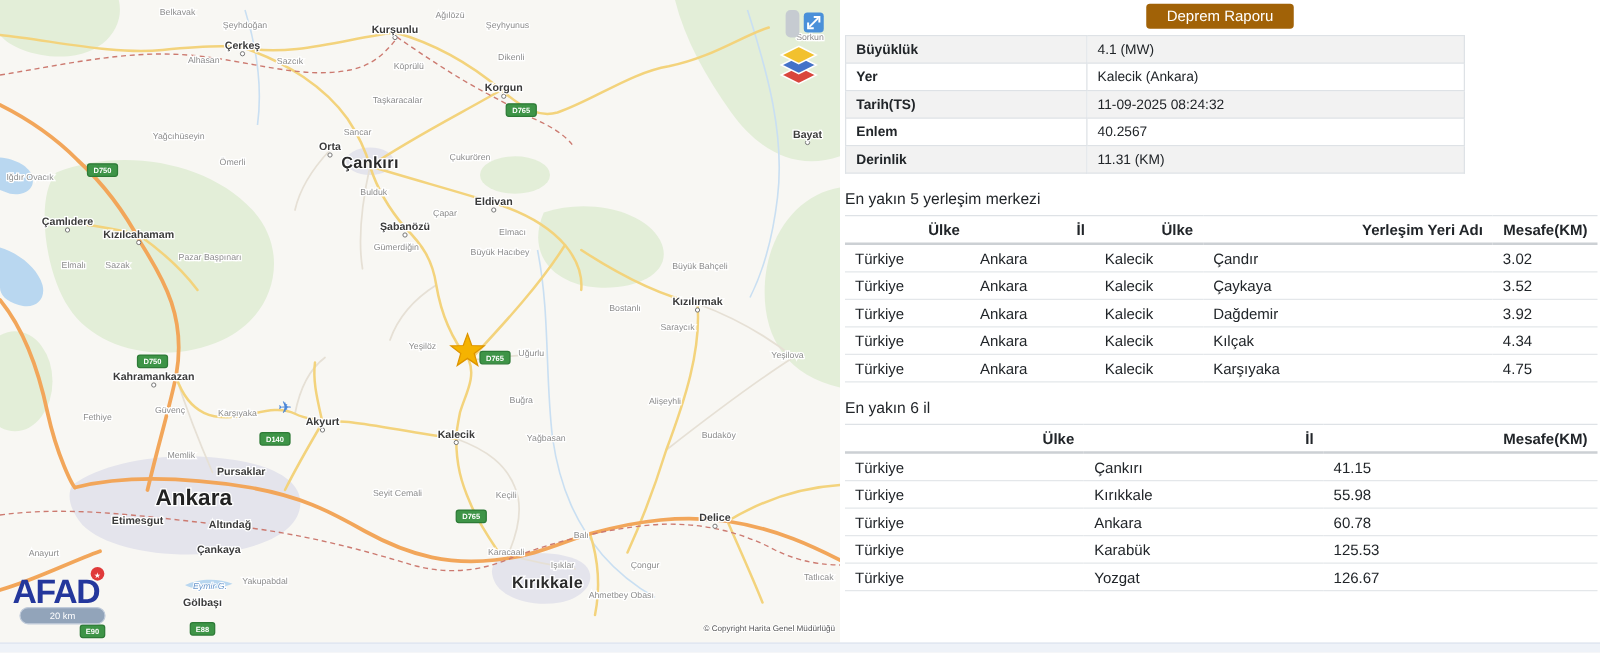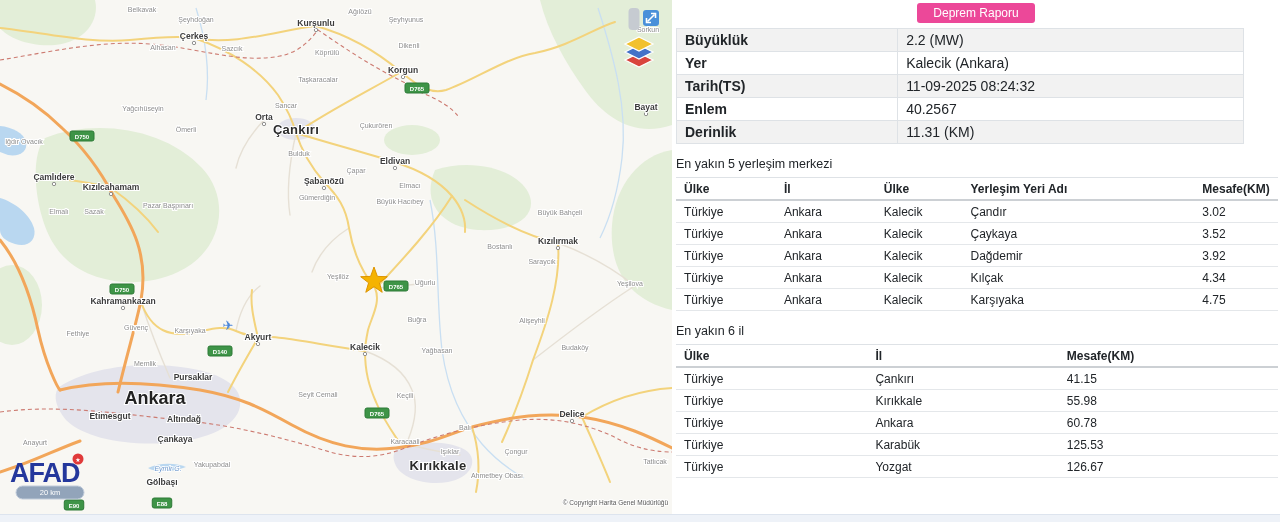--- a/index.html
+++ b/index.html
@@ -26,29 +26,29 @@
   .badge-t{font-size:6px;font-weight:bold;fill:#fff;text-anchor:middle;stroke:none;
            font-family:"Liberation Sans",sans-serif}
   .copyright{font-size:6.5px;fill:#555;text-anchor:end;paint-order:stroke;stroke:#fff;stroke-width:1.5px}
   .afad-logo{font-size:27px;font-weight:bold;fill:#24379c;letter-spacing:-1px;
              font-family:"Liberation Sans",sans-serif}
   .scale-label{font-size:7.5px;fill:#fff;text-anchor:middle;font-family:"Liberation Sans",sans-serif}
 
   
   .panel{position:absolute;left:672px;top:0;width:608px;height:514px;background:#fff}
   .btn-row{height:23px;text-align:center;padding-top:3px}
-  .report-btn{display:inline-block;background:#ec4899;color:#fff;font-size:12px;line-height:14px;
+  .report-btn{display:inline-block;background:#a16207;color:#fff;font-size:12px;line-height:14px;
               padding:3px 16px;border:none;border-radius:3px;font-family:inherit;cursor:pointer}
-  .kv{width:568px;border-collapse:collapse;font-size:14px;margin:2px 0 0 4px;table-layout:fixed}
+  .kv{width:496px;border-collapse:collapse;font-size:11px;margin:2px 0 0 4px;table-layout:fixed}
   .kv td{border:1px solid #dee2e6;padding:3px 8px;height:15px;overflow:hidden;white-space:nowrap}
   .kv tr:nth-child(odd){background:#f2f2f2}
   .kv td.k{font-weight:bold}
   .section-title{font-size:12.5px;font-weight:normal;margin:13px 0 0 4px}
   .dt{width:602px;border-collapse:collapse;font-size:12px;margin:6px 0 0 4px;table-layout:fixed}
-  .dt th{text-align:left;font-weight:bold;padding:3px 8px;height:15px;
+  .dt th{text-align:right;font-weight:bold;padding:3px 8px;height:15px;
          border-top:1px solid #dee2e6;border-bottom:2px solid #ccd0d4;white-space:nowrap}
   .dt td{padding:3px 8px;height:15px;border-bottom:1px solid #e4e7ea;white-space:nowrap}
 
   
   .footer{position:absolute;left:0;bottom:0;width:1280px;height:7px;background:#eef2f8;border-top:1px solid #dde4ee}
 </style>
 </head>
 <body>
 
 <div class="map-wrap">
@@ -268,21 +268,21 @@
   </div>
 
   <table class="kv">
     <colgroup>
         <col style="width:39%">
         <col style="width:61%">
       </colgroup>
     <tbody>
         <tr>
           <td class="k">Büyüklük</td>
-          <td>2.2 (MW)</td>
+          <td>4.1 (MW)</td>
         </tr>
         <tr>
           <td class="k">Yer</td>
           <td>Kalecik (Ankara)</td>
         </tr>
         <tr>
           <td class="k">Tarih(TS)</td>
           <td>11-09-2025 08:24:32</td>
         </tr>
         <tr>

